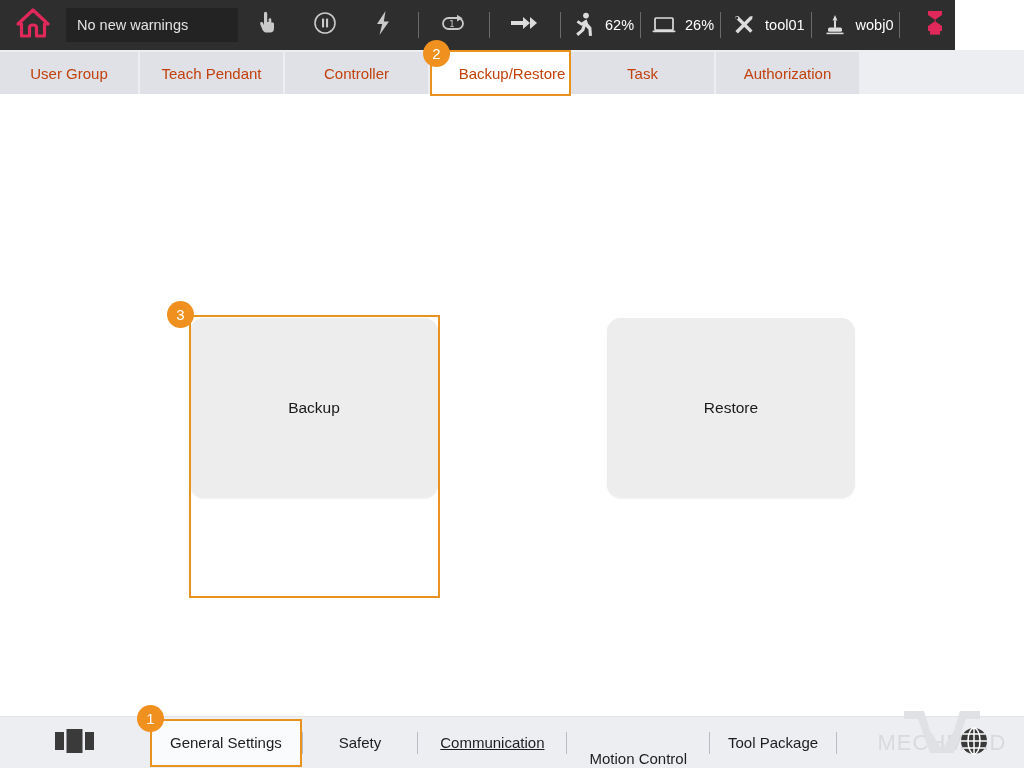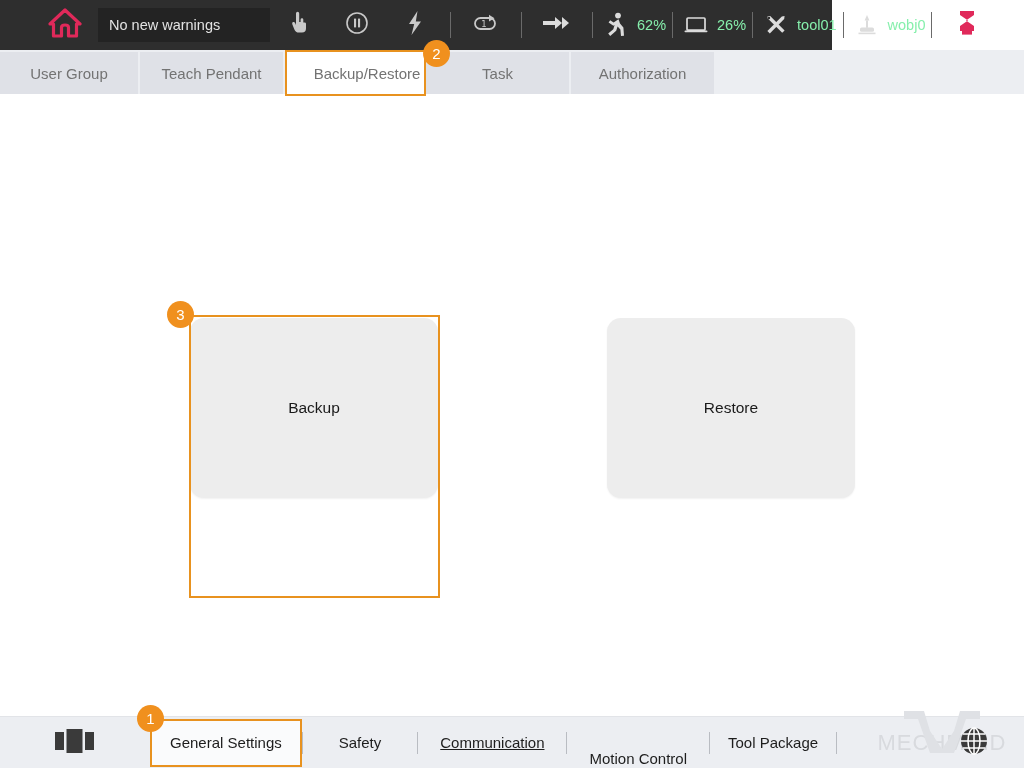--- a/index.html
+++ b/index.html
@@ -12,25 +12,24 @@
   }
   #app {
     position: relative;
     width: 1024px; height: 768px;
     background: #ffffff;
   }
 
   
   .topbar {
     position: absolute; top: 0; left: 0;
-    width: 832px; height: 50px;
+    width: 955px; height: 50px;
     background: #2e2e2e;
     display: flex; align-items: center;
     color: #e8e8e8;
-    padding-left: 32px;
   }
   .home-btn {
     width: 66px; height: 50px;
     display: flex; align-items: center; justify-content: center;
     flex: 0 0 auto;
   }
   .warning-field {
     width: 172px; height: 34px;
     background: #232323;
     display: flex; align-items: center;
@@ -50,21 +49,21 @@
     flex: 0 0 auto;
     margin: 0 6px;
   }
   .tb-group {
     display: flex; align-items: center;
     flex: 0 0 auto;
     height: 50px;
   }
   .tb-group .tb-val {
     font-size: 14.5px;
-    color: #86efac;
+    color: #ffffff;
     margin-left: 4px;
     white-space: nowrap;
   }
   .tb-ico-inline {
     display: flex; align-items: center; justify-content: center;
     width: 34px;
   }
 
   
   .tabrow {
@@ -72,21 +71,21 @@
     width: 1024px; height: 44px;
     background: #eceef2;
     display: flex; align-items: stretch;
   }
   .tab {
     height: 42px;
     margin-top: 2px;
     background: #dfe1e7;
     display: flex; align-items: center; justify-content: center;
     font-size: 15px;
-    color: #737373;
+    color: #c2410c;
     border-right: 2px solid #eceef2;
     position: relative;
     white-space: nowrap;
   }
   .tab.active {
     background: #ffffff;
     border: 2px solid #e8921f;
     margin-top: 0px;
     height: 46px;
     z-index: 5;
@@ -327,20 +326,23 @@
       </span>
     </div>
   </div>
 
   <div class="tabrow">
     <div class="tab" style="width:140px;">
       <span>User Group</span>
     </div>
     <div class="tab" style="width:145px;">
       <span>Teach Pendant</span>
+    </div>
+    <div class="tab" style="width:145px;">
+      <span>Controller</span>
     </div>
     <div class="tab active" style="width:141px;">
       <span>Backup/Restore</span>
     </div>
     <div class="tab" style="width:145px;">
       <span>Task</span>
     </div>
     <div class="tab" style="width:145px;">
       <span>Authorization</span>
     </div>

